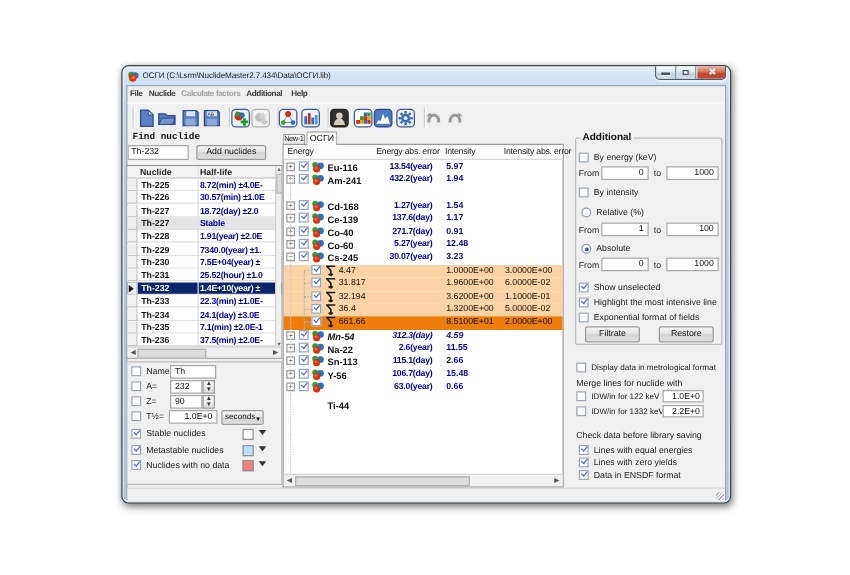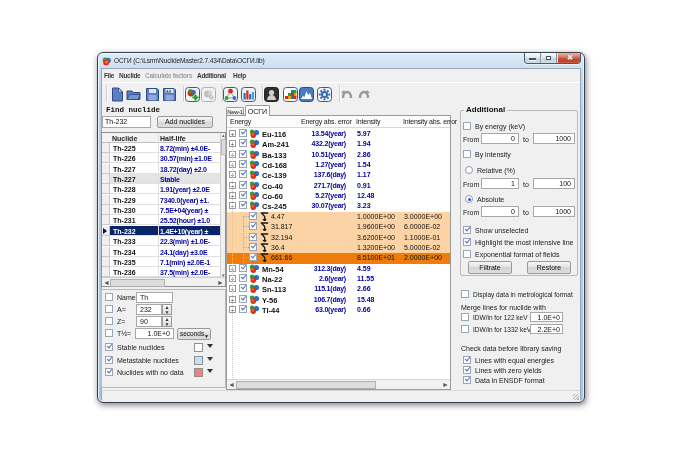--- a/index.html
+++ b/index.html
@@ -281,33 +281,20 @@
 <svg style="left:22px;top:0px;" width="11" height="10" viewBox="0 0 11 10">
             <circle cx="3.1" cy="2.9" r="2.3" fill="#2fa12f"></circle>
             <circle cx="7.4" cy="3.6" r="2.7" fill="#2d6fc0"></circle>
             <circle cx="4.3" cy="6.1" r="2.85" fill="#d83010"></circle>
             <circle cx="3.8" cy="5.4" r="1.2" fill="#f26a3c"></circle>
           </svg>
 <div class="abs" style="left:35px;top:1px;font-size:7.5px;font-weight:bold;color:#111;">Am-241</div>
 <div class="abs" style="left:72px;top:1px;width:47px;text-align:right;font-size:7px;font-weight:bold;color:#0000a0;letter-spacing:-0.2px;">432.2(year)</div>
 <div class="abs" style="left:130px;top:1px;font-size:7px;font-weight:bold;color:#0000a0;">1.94</div>
 </div>
-<div class="abs" style="left:0;top:34px;width:223px;height:10px;background:transparent;">
-<div class="abs" style="left:2px;top:1px;width:7px;height:7px;background:#fff;border:1px solid #9a9a9a;font-size:6px;line-height:6px;text-align:center;color:#333;">+</div>
-<div class="cb c" style="left:12px;top:0px;"></div>
-<svg style="left:22px;top:0px;" width="11" height="10" viewBox="0 0 11 10">
-            <circle cx="3.1" cy="2.9" r="2.3" fill="#2fa12f"></circle>
-            <circle cx="7.4" cy="3.6" r="2.7" fill="#2d6fc0"></circle>
-            <circle cx="4.3" cy="6.1" r="2.85" fill="#d83010"></circle>
-            <circle cx="3.8" cy="5.4" r="1.2" fill="#f26a3c"></circle>
-          </svg>
-<div class="abs" style="left:35px;top:1px;font-size:7.5px;font-weight:bold;color:#111;">Ba-133</div>
-<div class="abs" style="left:72px;top:1px;width:47px;text-align:right;font-size:7px;font-weight:bold;color:#0000a0;letter-spacing:-0.2px;">10.51(year)</div>
-<div class="abs" style="left:130px;top:1px;font-size:7px;font-weight:bold;color:#0000a0;">2.86</div>
-</div>
 <div class="abs" style="left:0;top:44px;width:223px;height:10px;background:transparent;">
 <div class="abs" style="left:2px;top:1px;width:7px;height:7px;background:#fff;border:1px solid #9a9a9a;font-size:6px;line-height:6px;text-align:center;color:#333;">+</div>
 <div class="cb c" style="left:12px;top:0px;"></div>
 <svg style="left:22px;top:0px;" width="11" height="10" viewBox="0 0 11 10">
             <circle cx="3.1" cy="2.9" r="2.3" fill="#2fa12f"></circle>
             <circle cx="7.4" cy="3.6" r="2.7" fill="#2d6fc0"></circle>
             <circle cx="4.3" cy="6.1" r="2.85" fill="#d83010"></circle>
             <circle cx="3.8" cy="5.4" r="1.2" fill="#f26a3c"></circle>
           </svg>
 <div class="abs" style="left:35px;top:1px;font-size:7.5px;font-weight:bold;color:#111;">Cd-168</div>
@@ -404,21 +391,21 @@
 </div>
 <div class="abs" style="left:0;top:137px;width:223px;height:11px;background:#ee7d0c;">
 <div class="cb c" style="left:22px;top:0px;"></div>
 <svg style="left:33px;top:0px;" width="9" height="9" viewBox="0 0 9 9">
             <path d="M0.8 1h7.4M1.5 1l3.2 3.6v3.9M4.7 8.5L2.9 7.2M4.7 8.5l1.5-1.4" stroke="#1a1a1a" stroke-width="1.3" fill="none"></path>
           </svg>
 <div class="abs" style="left:44px;top:1px;font-size:7px;color:#111;">661.66</div>
 <div class="abs" style="left:130px;top:1px;font-size:7px;color:#111;">8.5100E+01</div>
 <div class="abs" style="left:177px;top:1px;font-size:7px;color:#111;">2.0000E+00</div>
 </div>
-<div class="abs" style="left:0;top:148px;width:223px;height:10px;background:transparent;">
+<div class="abs" style="left:0;top:148px;width:223px;height:10px;background:transparent;font-style:italic;">
 <div class="abs" style="left:2px;top:1px;width:7px;height:7px;background:#fff;border:1px solid #9a9a9a;font-size:6px;line-height:6px;text-align:center;color:#333;">+</div>
 <div class="cb c" style="left:12px;top:0px;"></div>
 <svg style="left:22px;top:0px;" width="11" height="10" viewBox="0 0 11 10">
             <circle cx="3.1" cy="2.9" r="2.3" fill="#2fa12f"></circle>
             <circle cx="7.4" cy="3.6" r="2.7" fill="#2d6fc0"></circle>
             <circle cx="4.3" cy="6.1" r="2.85" fill="#d83010"></circle>
             <circle cx="3.8" cy="5.4" r="1.2" fill="#f26a3c"></circle>
           </svg>
 <div class="abs" style="left:35px;top:1px;font-size:7.5px;font-weight:bold;color:#111;">Mn-54</div>
 <div class="abs" style="left:72px;top:1px;width:47px;text-align:right;font-size:7px;font-weight:bold;color:#0000a0;letter-spacing:-0.2px;">312.3(day)</div>
@@ -465,21 +452,21 @@
 </div>
 <div class="abs" style="left:0;top:189px;width:223px;height:10px;background:transparent;">
 <div class="abs" style="left:2px;top:1px;width:7px;height:7px;background:#fff;border:1px solid #9a9a9a;font-size:6px;line-height:6px;text-align:center;color:#333;">+</div>
 <div class="cb c" style="left:12px;top:0px;"></div>
 <svg style="left:22px;top:0px;" width="11" height="10" viewBox="0 0 11 10">
             <circle cx="3.1" cy="2.9" r="2.3" fill="#2fa12f"></circle>
             <circle cx="7.4" cy="3.6" r="2.7" fill="#2d6fc0"></circle>
             <circle cx="4.3" cy="6.1" r="2.85" fill="#d83010"></circle>
             <circle cx="3.8" cy="5.4" r="1.2" fill="#f26a3c"></circle>
           </svg>
-<div class="abs" style="left:35px;top:1px;font-size:7.5px;font-weight:bold;color:#111;">Ti-44</div>
+<div class="abs" style="left:35px;top:15px;font-size:7.5px;font-weight:bold;color:#111;">Ti-44</div>
 <div class="abs" style="left:72px;top:1px;width:47px;text-align:right;font-size:7px;font-weight:bold;color:#0000a0;letter-spacing:-0.2px;">63.0(year)</div>
 <div class="abs" style="left:130px;top:1px;font-size:7px;font-weight:bold;color:#0000a0;">0.66</div>
 </div>
 <div class="abs" style="left:16px;top:100px;width:1px;height:52px;border-left:1px dotted #b0b0b0;"></div>
 <div class="abs" style="left:16px;top:100px;width:6px;height:1px;border-top:1px dotted #b0b0b0;"></div>
 <div class="abs" style="left:16px;top:110px;width:6px;height:1px;border-top:1px dotted #b0b0b0;"></div>
 <div class="abs" style="left:16px;top:121px;width:6px;height:1px;border-top:1px dotted #b0b0b0;"></div>
 <div class="abs" style="left:16px;top:131px;width:6px;height:1px;border-top:1px dotted #b0b0b0;"></div>
 <div class="abs" style="left:16px;top:141px;width:6px;height:1px;border-top:1px dotted #b0b0b0;"></div>
 <div class="abs" style="left:5px;top:26px;width:1px;height:240px;border-left:1px dotted #c8c8c8;z-index:0;"></div>

